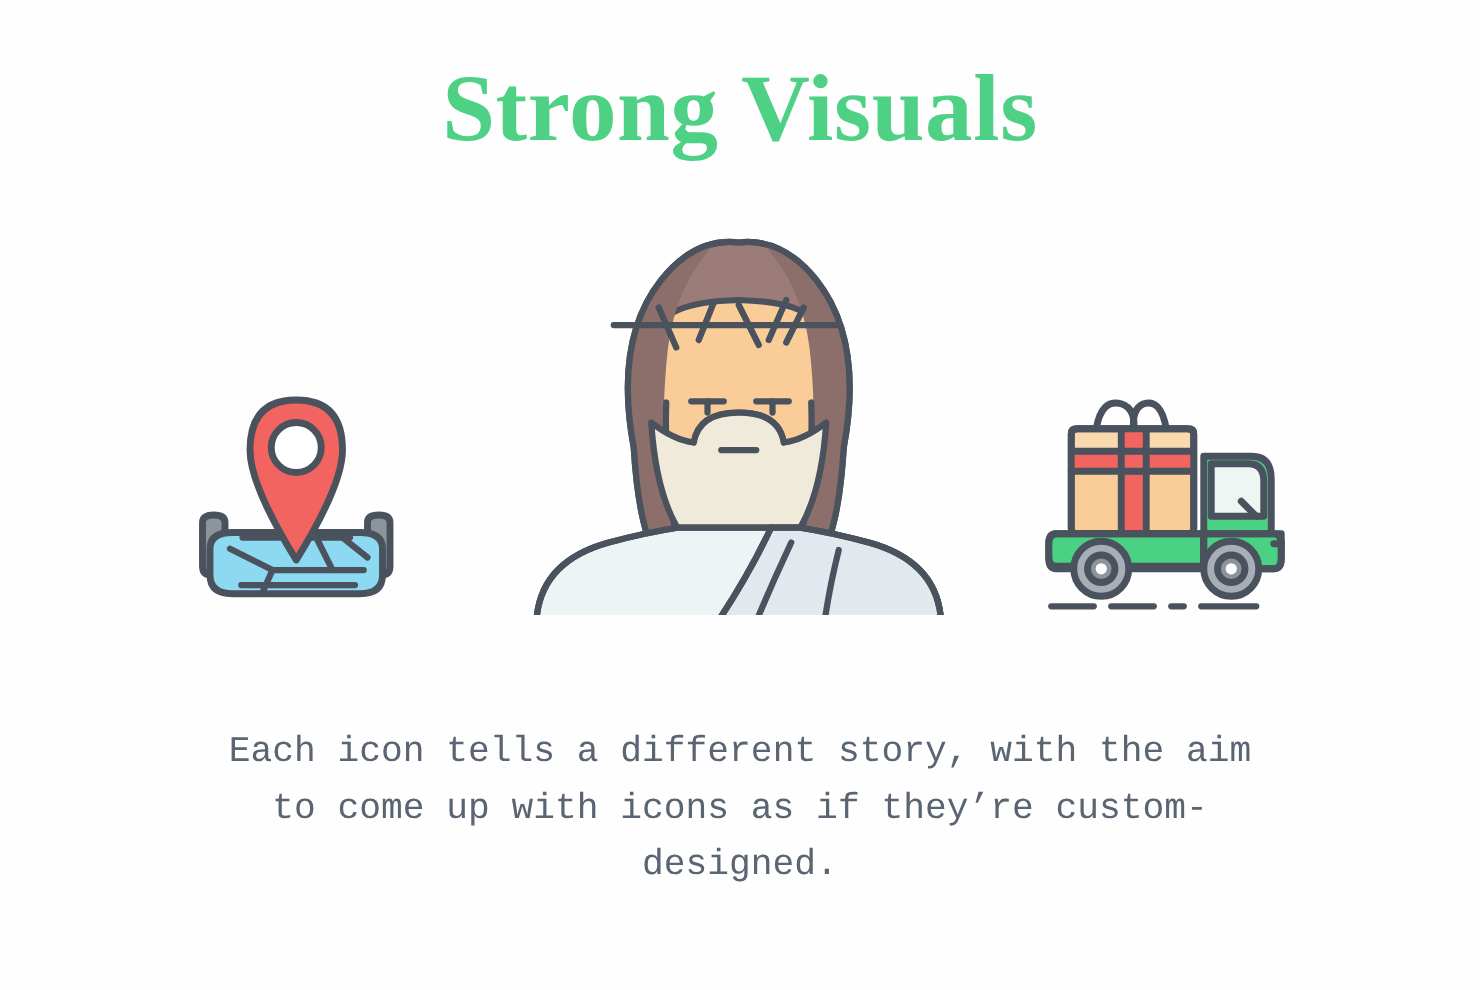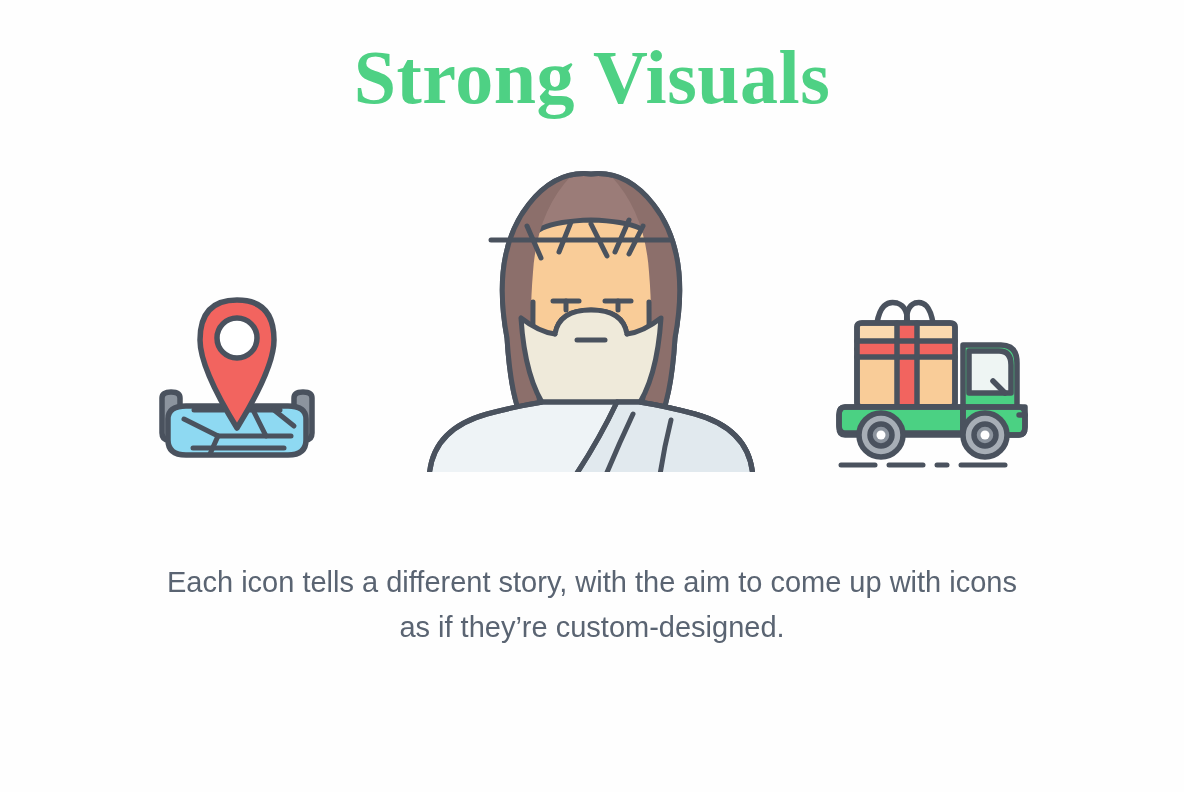--- a/index.html
+++ b/index.html
@@ -16,21 +16,21 @@
   .slide {
     position: relative;
     width: 1184px;
     height: 792px;
     background: #fefefe;
     display: flex;
     flex-direction: column;
     align-items: center;
   }
   .title {
-    margin: 2px;
+    margin: 12px;
     padding-top: 36px;
     font-family: "Liberation Serif", "DejaVu Serif", serif;
     font-weight: 700;
     font-size: 76px;
     line-height: 1.05;
     letter-spacing: 0.5px;
     color: #4ed184;
     text-align: right;
     user-select: none;
   }
@@ -63,21 +63,21 @@
     width: 230px;
     height: 200px;
     margin-left: 62px;
     margin-bottom: 4px;
   }
   .caption {
     margin: 0;
     padding-top: 78px;
     width: 850px;
     text-align: center;
-    font-family: Liberation Sans, sans-serif;
+    font-family: Liberation Mono, monospace;
     font-size: 29px;
     line-height: 1.55;
     color: #5a6472;
     user-select: none;
   }
   svg { display: block; overflow: visible; }
 </style>
 </head>
 <body>
 

